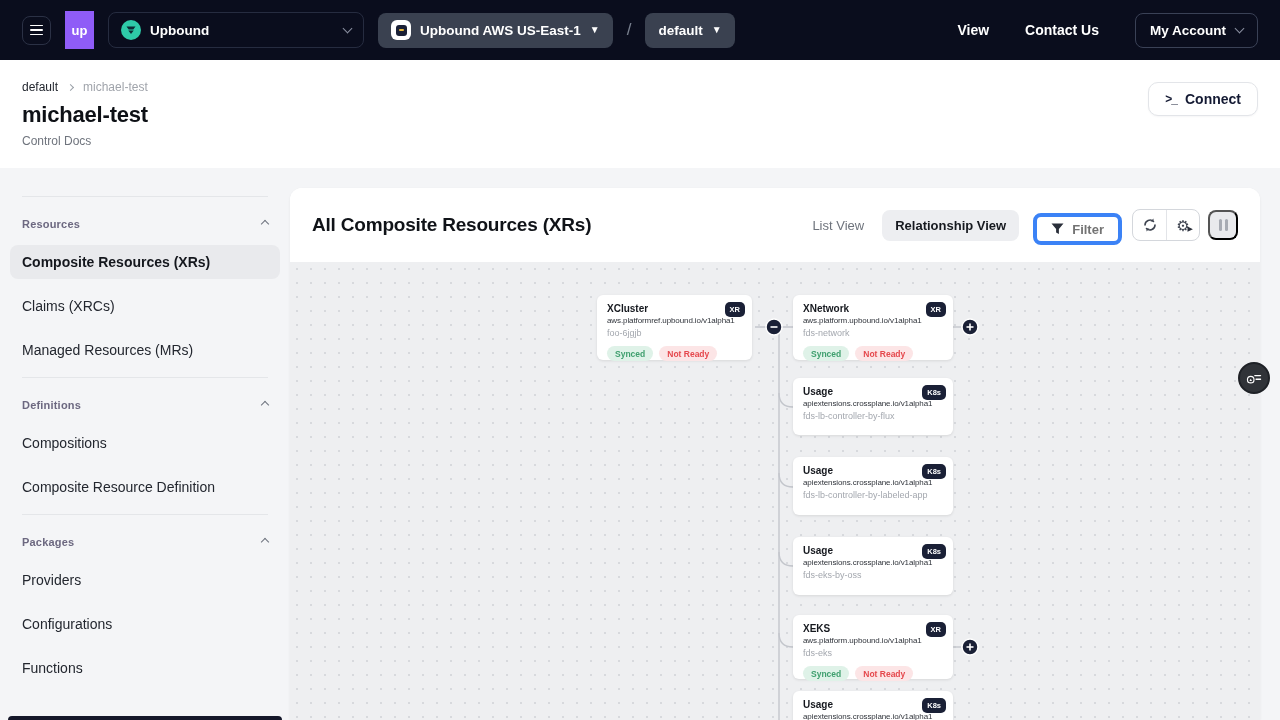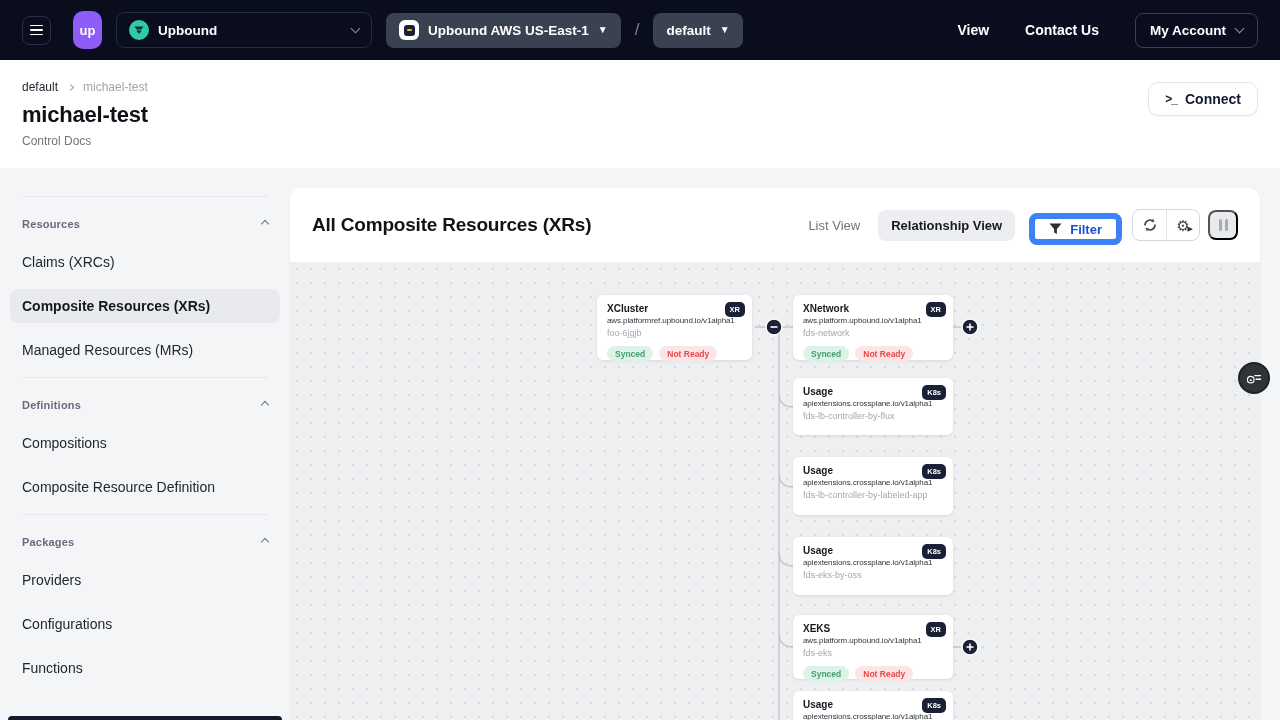--- a/index.html
+++ b/index.html
@@ -4,22 +4,22 @@
 <style>
   * { margin:0; padding:0; box-sizing:border-box; }
   html,body { width:1280px; height:720px; overflow:hidden; background:#F4F5F7;
               font-family:"Liberation Sans", sans-serif; position:relative; }
 
   
   .topnav { height:60px; background:#0A0D1D; display:flex; align-items:center; padding:0 22px; gap:14px; }
   .hamburger { width:29px; height:29px; border:1px solid #2B3145; border-radius:8px; display:flex; flex-direction:column;
                justify-content:center; align-items:center; gap:3px; cursor:pointer; background:transparent; }
   .hamburger span { width:13px; height:1.6px; background:#fff; border-radius:1px; }
-  .uplogo { width:29px; height:38px; background:#8F5CF7; border-radius:10px; color:#fff; font-weight:bold;
-            font-size:13px; display:flex; align-items:center; justify-content:center; margin-left:8px; }
+  .uplogo { width:29px; height:38px; background:#8F5CF7; border-radius:0; color:#fff; font-weight:bold;
+            font-size:13px; display:flex; align-items:center; justify-content:center; }
   .org-select { width:256px; height:36px; border:1px solid #262C40; border-radius:8px; display:flex; align-items:center;
                 padding:0 12px; gap:9px; color:#fff; font-size:13.5px; font-weight:bold; cursor:pointer; }
   .org-select .spacer { flex:1; }
   .chev { width:7px; height:7px; border-right:1.6px solid #8A8FA0; border-bottom:1.6px solid #8A8FA0;
           transform:rotate(45deg); margin-top:-3px; }
   .pill-btn { height:35px; background:#3A4150; border-radius:8px; display:flex; align-items:center; padding:0 13px;
               gap:9px; color:#fff; font-size:13.5px; font-weight:bold; cursor:pointer; }
   .tri-down { color:#fff; font-size:10px; line-height:1; }
   .cp-icon { width:20px; height:20px; background:#fff; border-radius:6px; display:flex; align-items:center; justify-content:center; }
   .cp-icon i { width:11px; height:11px; background:#1A2036; border-radius:3px; display:flex; align-items:center; justify-content:center; }
@@ -62,22 +62,22 @@
            box-shadow:0 1px 3px rgba(16,24,40,.06); display:flex; flex-direction:column; overflow:hidden; }
   .panel-header { height:74px; flex:none; display:flex; align-items:center; padding:0 22px; background:#fff; }
   .panel-title { font-size:19px; font-weight:bold; color:#101318; letter-spacing:-0.2px; }
   .view-toggle { margin-left:auto; display:flex; align-items:center; }
   .view-inactive { font-size:13px; color:#6E737C; cursor:pointer; margin-right:18px; }
   .view-active { font-size:13px; font-weight:bold; color:#16191F; background:#EDEEF1; border-radius:8px; padding:8px 13px; cursor:pointer; }
   .search-box { margin-left:16px; width:180px; height:32px; border:1px solid #D4D7DC; border-radius:8px; display:flex;
                 align-items:center; padding:0 10px; gap:7px; background:#fff; }
   .search-box input { border:none; outline:none; font-size:13px; width:100%; color:#23272F; font-family:inherit; }
   .search-box input::placeholder { color:#9AA0A8; }
-  .filter-btn { margin-left:14px; height:32px; border:6px solid #3b82f6; border-radius:8px; background:#fff; display:flex;
-                align-items:center; gap:8px; padding:0 14px; font-size:13px; font-weight:bold; color:#1d4ed8; cursor:pointer;margin-top:8px; }
+  .filter-btn { margin-left:14px; height:32px; border:4px solid #3b82f6; border-radius:8px; background:#fff; display:flex;
+                align-items:center; gap:8px; padding:0 14px; font-size:13px; font-weight:bold; color:#737373; cursor:pointer;margin-top:8px; }
   .icon-group { margin-left:10px; height:32px; border:1px solid #D4D7DC; border-radius:8px; background:#fff; display:flex; align-items:stretch; overflow:hidden; }
   .icon-cell { width:33px; display:flex; align-items:center; justify-content:center; cursor:pointer; position:relative; }
   .icon-cell + .icon-cell { border-left:1px solid #E2E4E8; }
   .gear-glyph { font-size:15px; color:#3E4450; line-height:1; }
   .gear-play { position:absolute; right:6px; bottom:7px; font-size:7px; color:#2A2F3A; }
   .pause-btn { margin-left:8px; width:30px; height:30px; background:#E9EAED; border-radius:8px; display:flex;
                align-items:center; justify-content:center; gap:3px; cursor:pointer; }
   .pause-btn span { width:3px; height:12px; background:#A7ABB3; border-radius:2px; }
 
   
@@ -160,22 +160,22 @@
 
 <div class="content">
 
   <div class="sidebar">
     <div class="side-divider"></div>
 
     <div class="side-section-head">
       <span class="side-section-title">Resources</span>
       <span class="side-chev-up"></span>
     </div>
+    <div class="side-item active">Composite Resources (XRs)</div>
     <div class="side-item">Claims (XRCs)</div>
-    <div class="side-item active">Composite Resources (XRs)</div>
     <div class="side-item">Managed Resources (MRs)</div>
     <div class="side-divider"></div>
 
     <div class="side-section-head">
       <span class="side-section-title">Definitions</span>
       <span class="side-chev-up"></span>
     </div>
     <div class="side-item">Compositions</div>
     <div class="side-item">Composite Resource Definition</div>
     <div class="side-divider"></div>

